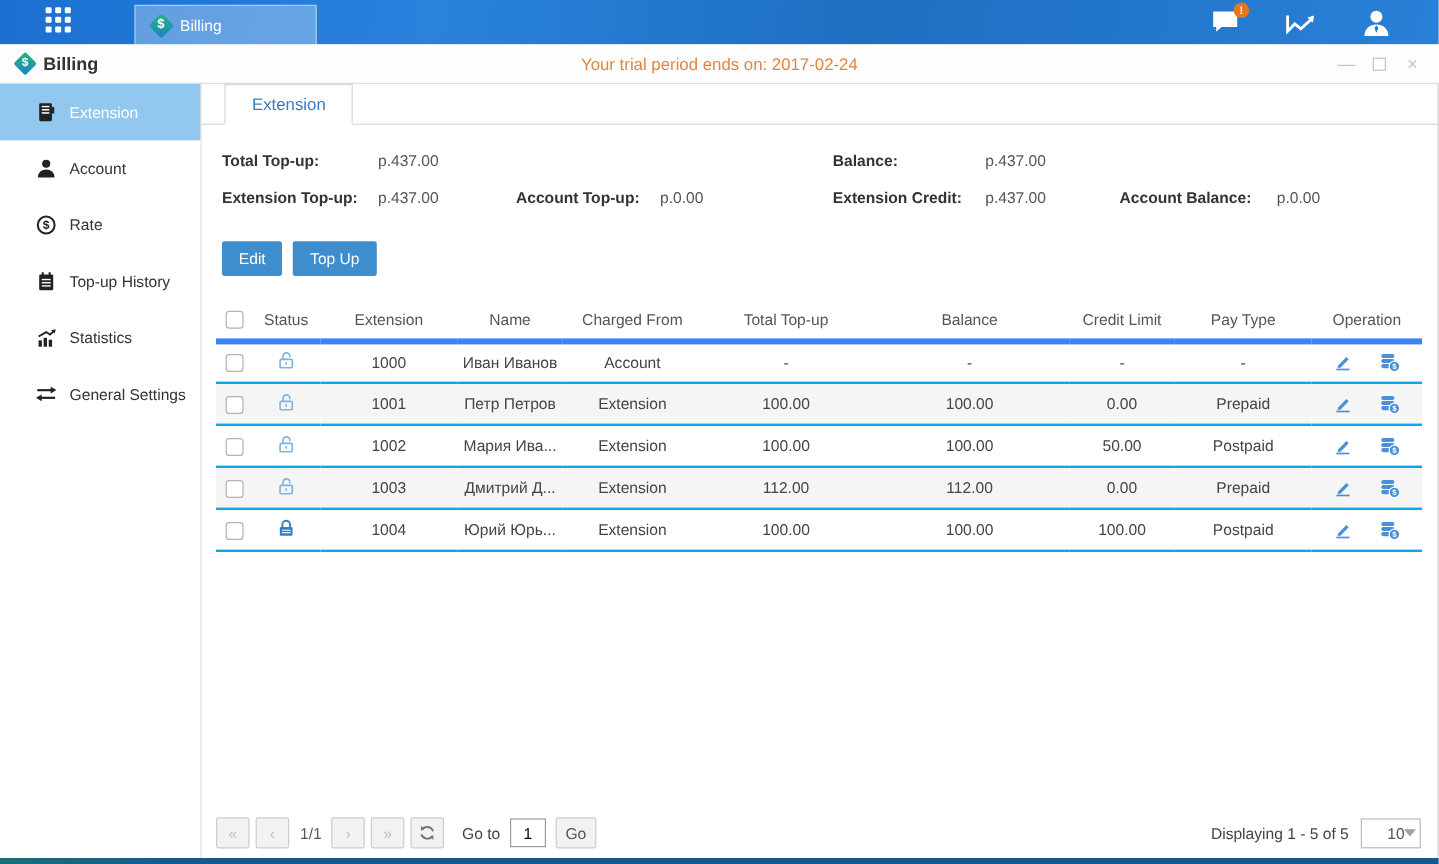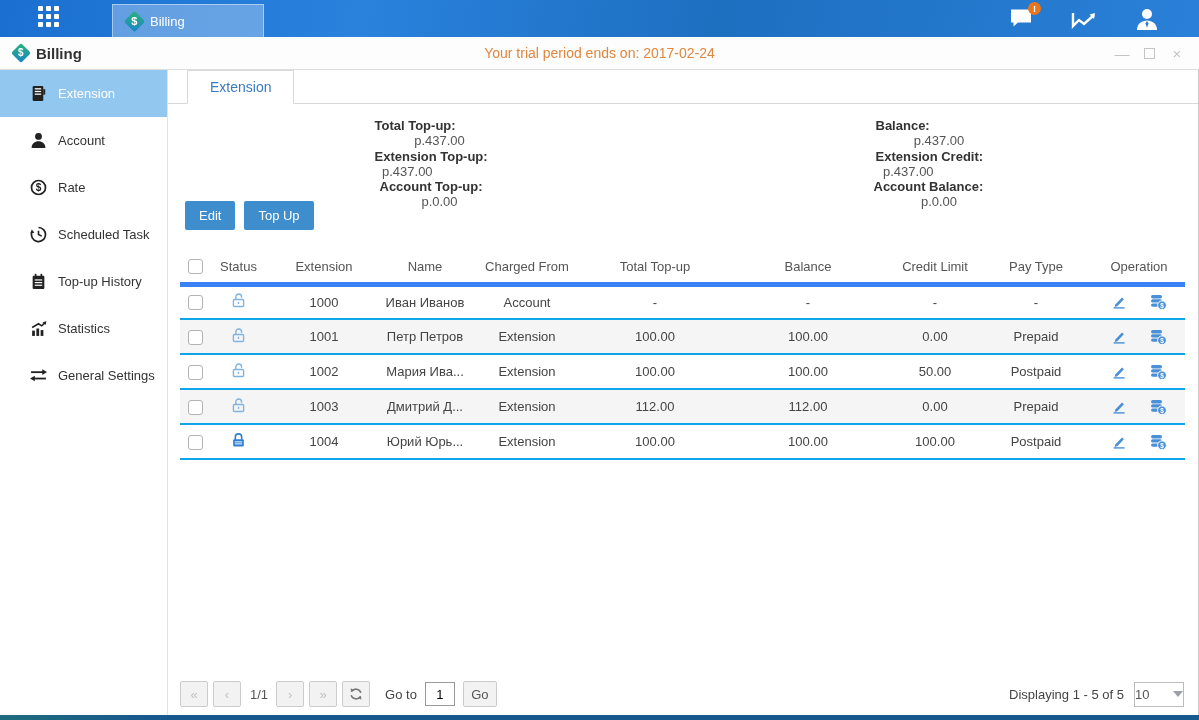--- a/index.html
+++ b/index.html
@@ -31,21 +31,21 @@
   .sidebar { width:168px; background:#fff; border-right:1px solid #e3e3e3; flex-shrink:0; }
   .side-item { height:47px; display:flex; align-items:center; gap:11px; padding-left:30px; cursor:pointer; color:#333; }
   .side-item.active { background:#92c7ef; color:#fff; }
   .side-item svg { flex-shrink:0; }
 
   .main { flex:1; display:flex; flex-direction:column; min-width:0; }
   .tabbar { height:34px; border-bottom:1px solid #d8d8d8; flex-shrink:0; display:flex; }
   .tab { margin-left:19px; padding:0 22px; display:flex; align-items:center; background:#fff; border:1px solid #d8d8d8; border-bottom:1px solid #fff; margin-bottom:-1px; color:#3a7cc0; font-size:14px; cursor:pointer; }
 
   .summary { display:grid; grid-template-columns:509px 1fr; padding:14px 14px 0 17px; }
-  .sum-row { height:31px; display:flex; align-items:center;flex-direction:column; }
+  .sum-row { height:31px; display:flex; align-items:center; }
   .lbl { font-weight:bold; color:#333; }
   .val { color:#555; }
   .w130 { width:130px; } .w115 { width:115px; } .w120 { width:120px; }
   .w127 { width:127px; } .w112 { width:112px; } .w131 { width:131px; }
 
   .btn-row { display:flex; gap:9px; margin:21px 0 0 17px; }
   .btn-blue { background:#3e8ecd; color:#fff; border:none; border-radius:2px; font-size:13px; padding:7px 14px; cursor:pointer; font-family:Liberation Sans, sans-serif; }
 
   table { border-collapse:collapse; margin:21px 14px 0 12px; width:1005px; table-layout:fixed; }
   th { font-weight:normal; color:#555; height:33px; border-bottom:5px solid #3b82f6; text-align:center; }
@@ -57,21 +57,21 @@
 
   .spacer { flex:1; }
 
   .pager { display:flex; align-items:center; padding:0 14px 8px 12px; flex-shrink:0; }
   .pg-btn { width:28px; height:26px; background:#f2f2f2; border:1px solid #ccc; border-radius:2px; color:#c0c0c0; font-size:13px; display:flex; align-items:center; justify-content:center; margin-right:5px; cursor:pointer; }
   .pg-ind { color:#555; margin:0 8px 0 4px;text-align:right; }
   .pg-refresh { color:#777; font-weight:bold; }
   .goto-lbl { margin:0 8px 0 10px; color:#444; }
   .goto-input { width:30px; height:24px; border:1px solid #999; text-align:center; font-size:13px; font-family:inherit; margin-right:8px; }
   .displaying { margin-left:auto; color:#444; }
-  .page-size { width:50px; height:25px; border:1px solid #bbb; margin-left:10px; display:flex; align-items:center; padding:0 0; color:#555; cursor:pointer; background:#fff; }
+  .page-size { width:50px; height:25px; border:1px solid #bbb; margin-left:10px; display:flex; align-items:center; padding:0 21px; color:#555; cursor:pointer; background:#fff; }
   .page-size i { margin-left:auto; width:0; height:0; border-left:5px solid transparent; border-right:5px solid transparent; border-top:6px solid #9aa0a6; }
 
   .bottom-strip { height:5px; flex-shrink:0; background:linear-gradient(to right,#1f6b7d 0%,#17598c 12%,#17598c 100%); }
 </style>
 </head>
 <body>
 
 <div class="topbar">
   <div class="apps-grid">
     <span></span>
@@ -147,28 +147,20 @@
           <path d="M1.5 15 c0-4 3-6.2 6.5-6.2 s6.5 2.2 6.5 6.2z" fill="#222"></path>
         </svg>
       <span>Account</span>
     </div>
     <div class="side-item">
       <svg width="17" height="17" viewBox="0 0 16 16">
           <circle cx="8" cy="8" r="6.6" fill="none" stroke="#222" stroke-width="1.6"></circle>
           <text x="8" y="11.5" text-anchor="middle" font-size="9.5" font-weight="bold" fill="#222" font-family="Liberation Sans,sans-serif">$</text>
         </svg>
       <span>Rate</span>
-    </div>
-    <div class="side-item">
-      <svg width="17" height="17" viewBox="0 0 16 16">
-          <path d="M8 1.4 a6.6 6.6 0 1 1 -6.2 4.3" fill="none" stroke="#222" stroke-width="1.6"></path>
-          <polygon points="0.2,6.8 4.2,6.4 1.7,3.2" fill="#222"></polygon>
-          <polyline points="8,4.5 8,8 11,9.5" fill="none" stroke="#222" stroke-width="1.5"></polyline>
-        </svg>
-      <span>Scheduled Task</span>
     </div>
     <div class="side-item">
       <svg width="17" height="17" viewBox="0 0 16 16">
           <rect x="2.5" y="2.5" width="11" height="12.5" rx="1" fill="#222"></rect>
           <rect x="4.5" y="0.8" width="1.6" height="3" fill="#222"></rect>
           <rect x="9.9" y="0.8" width="1.6" height="3" fill="#222"></rect>
           <rect x="4.5" y="6" width="7" height="1.1" fill="#fff"></rect>
           <rect x="4.5" y="8.5" width="7" height="1.1" fill="#fff"></rect>
           <rect x="4.5" y="11" width="7" height="1.1" fill="#fff"></rect>
         </svg>

